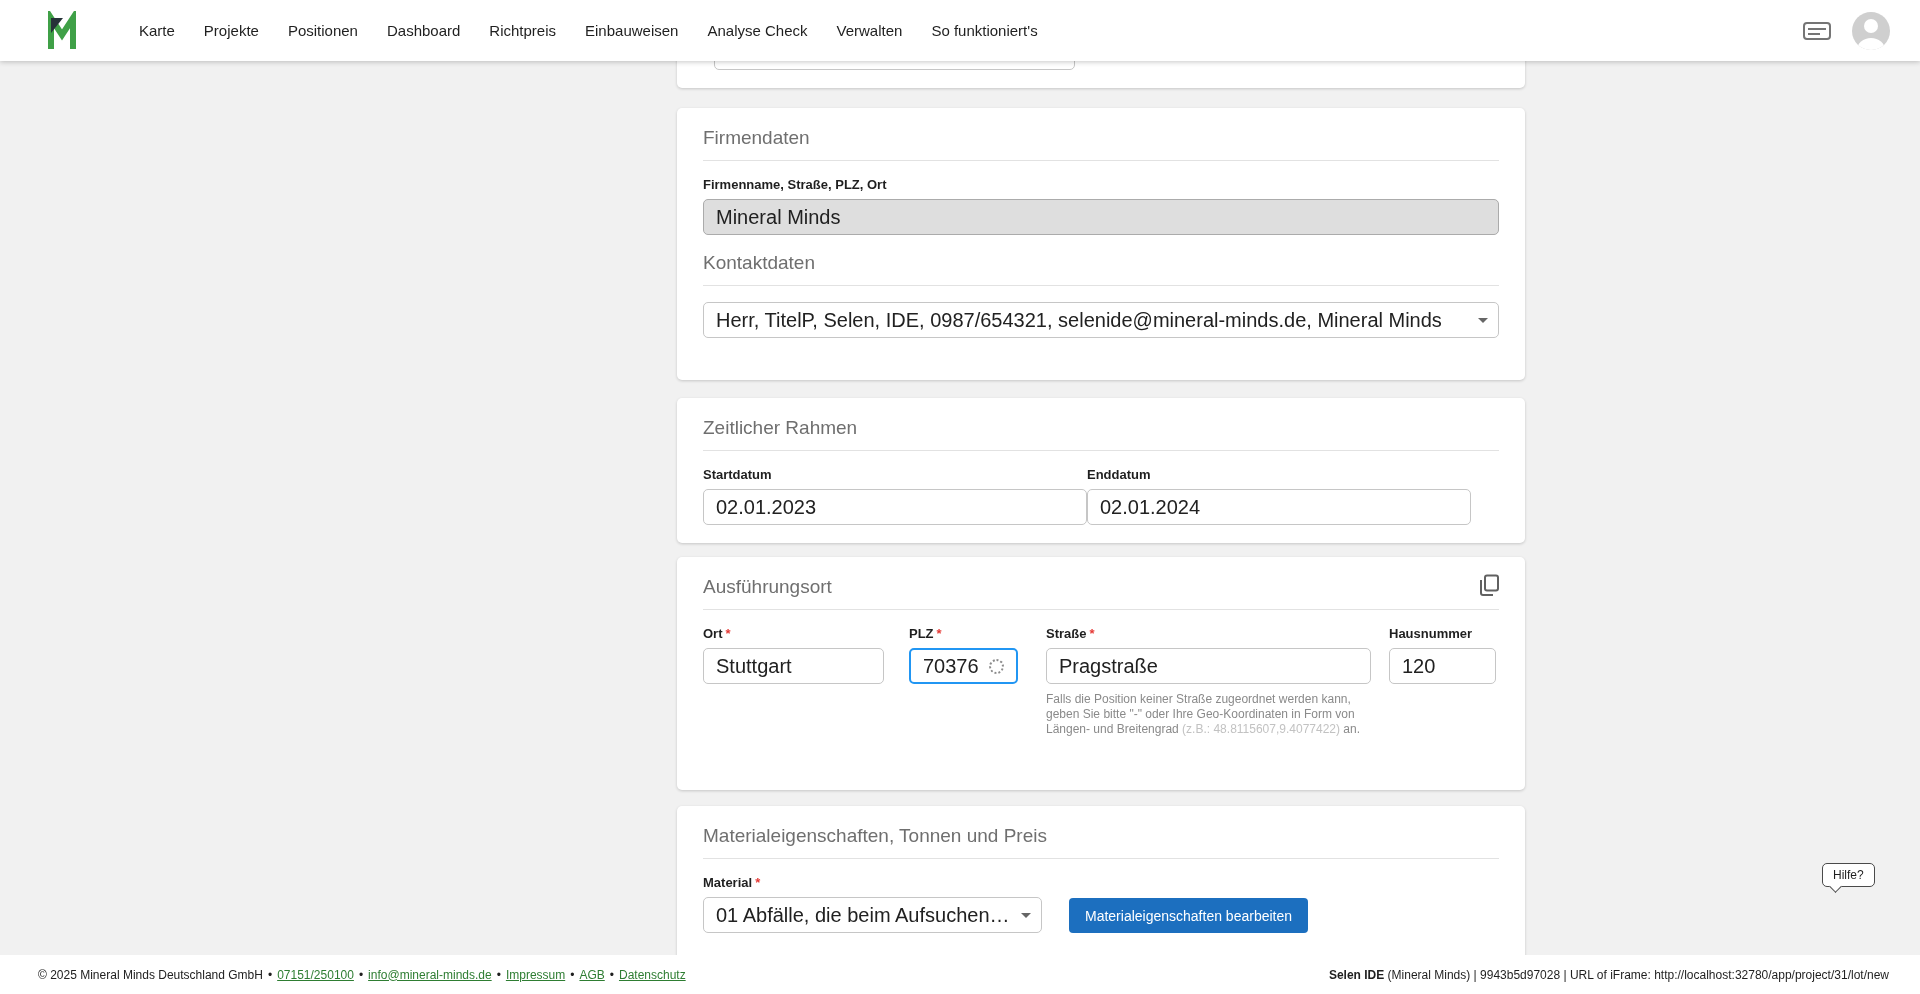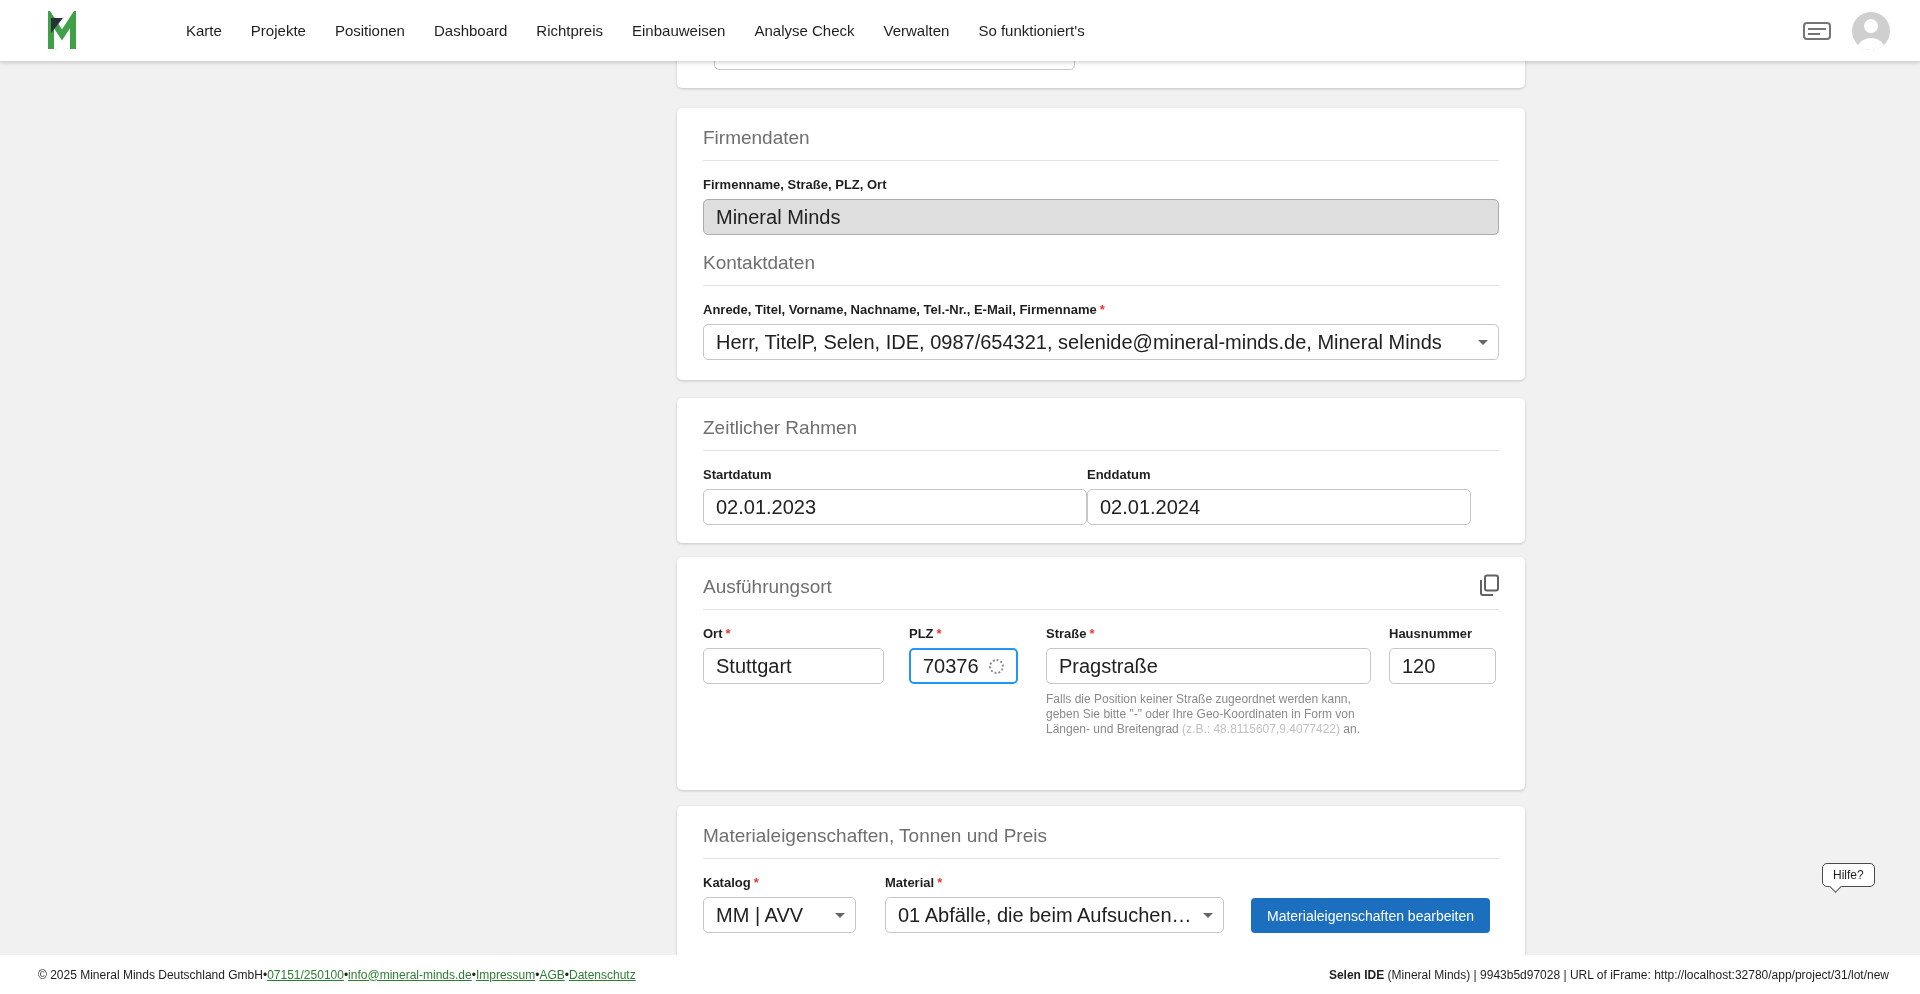--- a/index.html
+++ b/index.html
@@ -11,21 +11,20 @@
     color:#212121;
   }
 
   
   .nav {
     position:absolute; top:0; left:0; right:0; height:61px;
     background:#fff; z-index:20;
     display:flex; align-items:center;
     padding:0 30px 0 45px;
     box-shadow:0 1px 5px rgba(0,0,0,0.22);
-    gap:47px;
   }
   .nav-logo { width:40px; height:40px; display:block; cursor:pointer; }
   .nav-items { display:flex; margin-left:54px; gap:29px; }
   .nav-item { font-size:15px; font-weight:500; color:#1f1f1f; cursor:pointer; white-space:nowrap; }
   .nav-right { margin-left:auto; display:flex; align-items:center; gap:20px; }
   .avatar {
     width:38px; height:38px; border-radius:50%; background:#cfcfcf;
     display:flex; align-items:center; justify-content:center; cursor:pointer; overflow:hidden;
   }
 
@@ -114,21 +113,21 @@
     transform:rotate(-45deg);
   }
 
   
   .footer {
     position:absolute; bottom:0; left:0; right:0; height:39px;
     background:#fff; z-index:20;
     display:flex; align-items:center; justify-content:space-between;
     padding:0 31px 0 38px; font-size:12px;
   }
-  .footer-left { display:flex; align-items:flex-start; white-space:nowrap; }
+  .footer-left { display:flex; align-items:flex-start; gap:5px; white-space:nowrap; }
   .footer-link { color:#2e7d32; text-decoration:underline; cursor:pointer; }
   .footer-sep { color:#1f1f1f; }
   .footer-right { white-space:nowrap; color:#1f1f1f; }
   .footer-right b { font-weight:700; }
 </style>
 </head>
 <body>
 
 <div class="nav">
   <svg class="nav-logo" viewBox="0 0 40 40">
@@ -169,23 +168,20 @@
 
   <div class="card card-firmendaten">
     <div class="card-title">Firmendaten</div>
     <hr class="divider">
     <div class="label">Firmenname, Straße, PLZ, Ort</div>
     <div class="input disabled">
       <span>Mineral Minds</span>
     </div>
     <div class="card-title section-gap">Kontaktdaten</div>
     <hr class="divider">
-    <div class="label">
-      <span>Anrede, Titel, Vorname, Nachname, Tel.-Nr., E-Mail, Firmenname</span><span class="req">*</span>
-    </div>
     <div class="input select">
       <span class="val">Herr, TitelP, Selen, IDE, 0987/654321, selenide@mineral-minds.de, Mineral Minds</span>
       <span class="caret"></span>
     </div>
   </div>
 
   <div class="card card-zeitraum">
     <div class="card-title">Zeitlicher Rahmen</div>
     <hr class="divider">
     <div class="two-col">
@@ -246,29 +242,20 @@
           <span>120</span>
         </div>
       </div>
     </div>
   </div>
 
   <div class="card card-material">
     <div class="card-title">Materialeigenschaften, Tonnen und Preis</div>
     <hr class="divider">
     <div class="mat-row">
-      <div class="mat-col-katalog">
-        <div class="label">
-          <span>Katalog</span><span class="req">*</span>
-        </div>
-        <div class="input select">
-          <span class="val">MM | AVV</span>
-          <span class="caret"></span>
-        </div>
-      </div>
       <div class="mat-col-material">
         <div class="label">
           <span>Material</span><span class="req">*</span>
         </div>
         <div class="input select">
           <span class="val">01 Abfälle, die beim Aufsuchen, Ausbeuten und…</span>
           <span class="caret"></span>
         </div>
       </div>
       <button class="btn-primary">Materialeigenschaften bearbeiten</button>

